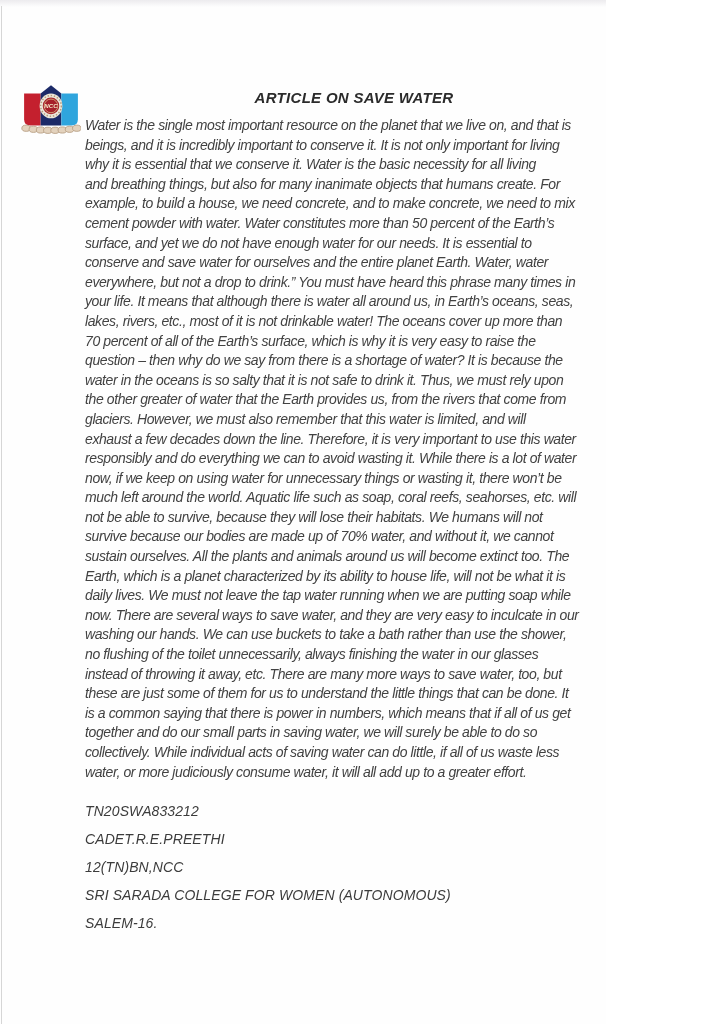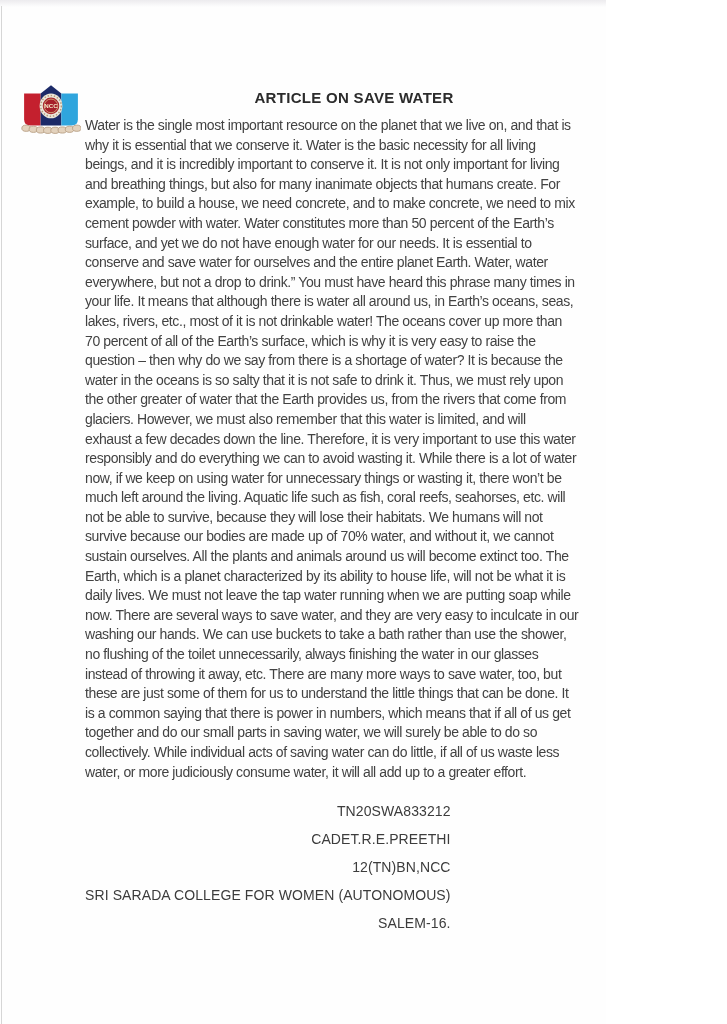--- a/index.html
+++ b/index.html
@@ -3,20 +3,21 @@
 <meta charset="utf-8">
 <style>
   html, body { margin: 0; padding: 0; background: #ffffff; }
   .stage {
     position: relative;
     width: 606px;
     height: 1024px;
     background: #fefefe;
     overflow: hidden;
     font-family: "Liberation Sans", sans-serif;
+    font-style: italic;
   }
   .edge-top {
     position: absolute; left: 0; top: 0; width: 100%; height: 7px;
     background: linear-gradient(#ecebee, rgba(255,255,255,0));
   }
   .edge-left {
     position: absolute; left: 1px; top: 6px; bottom: 0; width: 1px;
     background: #d6d6d6;
   }
   .logo {
@@ -32,21 +33,21 @@
     position: absolute; left: 85px; top: 116px;
     font-size: 14px; line-height: 19.6px; color: #424242;
     letter-spacing: -0.4px;
   }
   .article .text-line { white-space: pre; height: 19.6px; }
   .footer {
     position: absolute; left: 85px; top: 797px;
     font-size: 14px; line-height: 28px; color: #3c3c3c;
     letter-spacing: 0.1px;
   }
-  .footer .text-line { white-space: pre; height: 28px; text-align: right; }
+  .footer .text-line { white-space: pre; height: 28px; }
 </style>
 </head>
 <body>
 
 <div class="stage">
   <div class="edge-top"></div>
   <div class="edge-left"></div>
 
   <svg class="logo" viewBox="0 0 58 50" aria-hidden="true">
 
@@ -69,39 +70,39 @@
       <ellipse cx="40" cy="45.3" rx="4.2" ry="3" stroke="#b49a7e" fill="#e3d2bd"></ellipse>
       <ellipse cx="47" cy="44.6" rx="4.2" ry="3" stroke="#b49a7e" fill="#e3d2bd"></ellipse>
       <ellipse cx="54" cy="43.6" rx="4.2" ry="3" stroke="#b49a7e" fill="#e3d2bd"></ellipse>
     </g>
   </svg>
 
   <div class="title">ARTICLE ON SAVE WATER</div>
 
   <div class="article">
       <div class="text-line">Water is the single most important resource on the planet that we live on, and that is</div>
+      <div class="text-line">beings, and it is incredibly important to conserve it. It is not only important for living</div>
       <div class="text-line">why it is essential that we conserve it. Water is the basic necessity for all living</div>
-      <div class="text-line">beings, and it is incredibly important to conserve it. It is not only important for living</div>
       <div class="text-line">and breathing things, but also for many inanimate objects that humans create. For</div>
       <div class="text-line">example, to build a house, we need concrete, and to make concrete, we need to mix</div>
       <div class="text-line">cement powder with water. Water constitutes more than 50 percent of the Earth’s</div>
       <div class="text-line">surface, and yet we do not have enough water for our needs. It is essential to</div>
       <div class="text-line">conserve and save water for ourselves and the entire planet Earth. Water, water</div>
       <div class="text-line">everywhere, but not a drop to drink.” You must have heard this phrase many times in</div>
       <div class="text-line">your life. It means that although there is water all around us, in Earth’s oceans, seas,</div>
       <div class="text-line">lakes, rivers, etc., most of it is not drinkable water! The oceans cover up more than</div>
       <div class="text-line">70 percent of all of the Earth’s surface, which is why it is very easy to raise the</div>
       <div class="text-line">question – then why do we say from there is a shortage of water? It is because the</div>
       <div class="text-line">water in the oceans is so salty that it is not safe to drink it. Thus, we must rely upon</div>
       <div class="text-line">the other greater of water that the Earth provides us, from the rivers that come from</div>
       <div class="text-line">glaciers. However, we must also remember that this water is limited, and will</div>
       <div class="text-line">exhaust a few decades down the line. Therefore, it is very important to use this water</div>
       <div class="text-line">responsibly and do everything we can to avoid wasting it. While there is a lot of water</div>
       <div class="text-line">now, if we keep on using water for unnecessary things or wasting it, there won’t be</div>
-      <div class="text-line">much left around the living. Aquatic life such as fish, coral reefs, seahorses, etc. will</div>
+      <div class="text-line">much left around the world. Aquatic life such as soap, coral reefs, seahorses, etc. will</div>
       <div class="text-line">not be able to survive, because they will lose their habitats. We humans will not</div>
       <div class="text-line">survive because our bodies are made up of 70% water, and without it, we cannot</div>
       <div class="text-line">sustain ourselves. All the plants and animals around us will become extinct too. The</div>
       <div class="text-line">Earth, which is a planet characterized by its ability to house life, will not be what it is</div>
       <div class="text-line">daily lives. We must not leave the tap water running when we are putting soap while</div>
       <div class="text-line">now. There are several ways to save water, and they are very easy to inculcate in our</div>
       <div class="text-line">washing our hands. We can use buckets to take a bath rather than use the shower,</div>
       <div class="text-line">no flushing of the toilet unnecessarily, always finishing the water in our glasses</div>
       <div class="text-line">instead of throwing it away, etc. There are many more ways to save water, too, but</div>
       <div class="text-line">these are just some of them for us to understand the little things that can be done. It</div>

